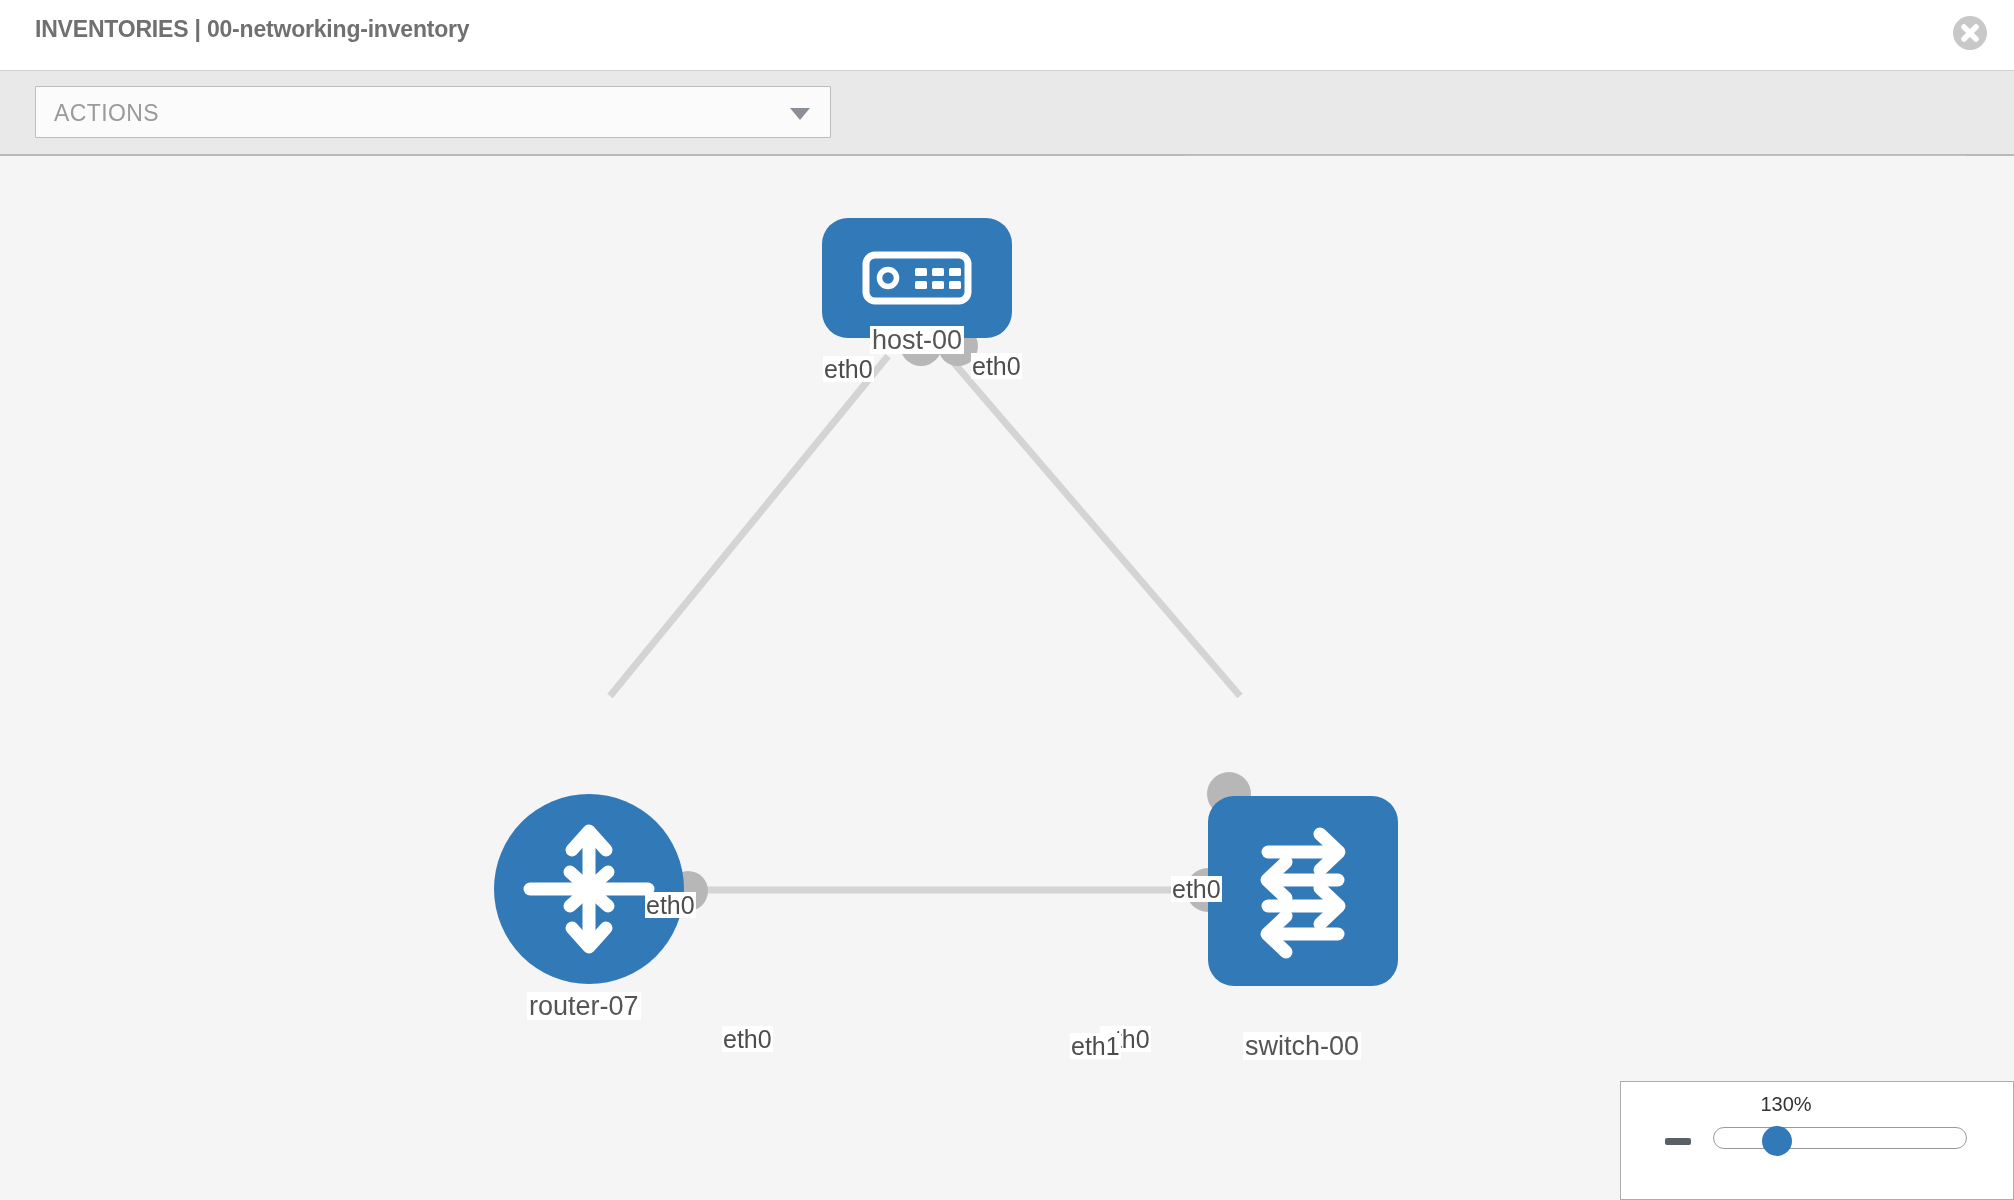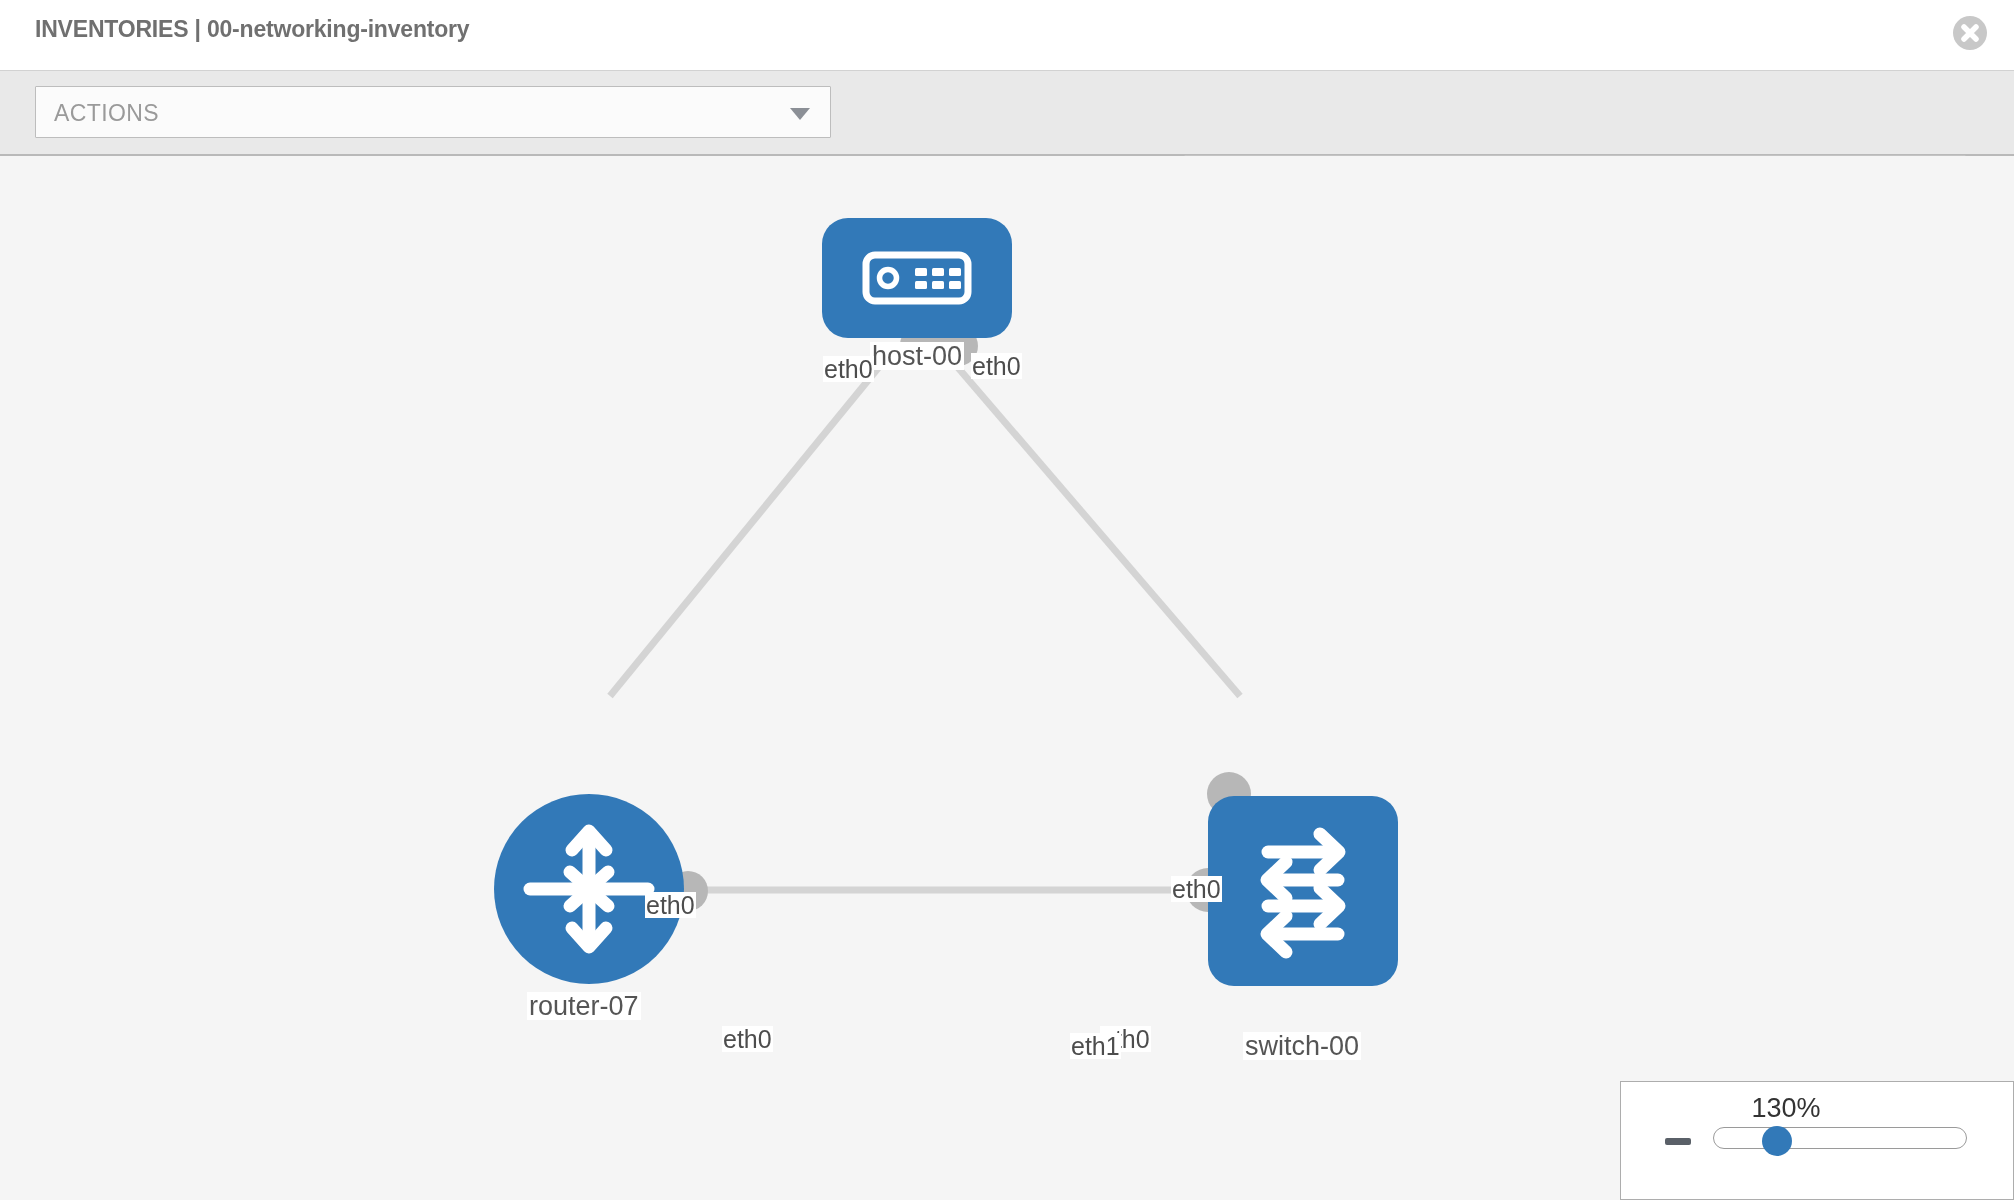--- a/index.html
+++ b/index.html
@@ -181,21 +181,21 @@
     background: #ffffff;
     border: 1px solid #adadad;
     box-sizing: border-box;
   }
   .zoom-pct {
     position: absolute;
     top: 11px;
     left: 0;
     width: 330px;
     text-align: center;
-    font-size: 27px;
+    font-size: 20px;
     color: #333333;
   }
   .zoom-minus {
     position: absolute;
     left: 44px;
     top: 56px;
     width: 26px;
     height: 7px;
     background: #5a6068;
     border-radius: 2px;
@@ -289,21 +289,21 @@
       <g fill="#ffffff">
         <rect x="93" y="50" width="12" height="8" rx="1.5"></rect>
         <rect x="110" y="50" width="12" height="8" rx="1.5"></rect>
         <rect x="127" y="50" width="12" height="8" rx="1.5"></rect>
         <rect x="93" y="63" width="12" height="8" rx="1.5"></rect>
         <rect x="110" y="63" width="12" height="8" rx="1.5"></rect>
         <rect x="127" y="63" width="12" height="8" rx="1.5"></rect>
       </g>
     </svg>
   </div>
-  <div class="node-label" style="left:870px; top:186px;">host-00</div>
+  <div class="node-label" style="left:870px; top:170px;">host-00</div>
   <div class="iface-label" style="left:823px; top:200px;">eth0</div>
   <div class="iface-label" style="left:971px; top:197px;">eth0</div>
 
   <div class="port" style="left:668px; top:715px; width:40px; height:40px;"></div>
   <div class="node node-shape-circle" style="left:494px; top:638px; width:190px; height:190px;">
     <svg width="190" height="190" viewBox="0 0 190 190">
       <g stroke="#ffffff" stroke-width="13" stroke-linecap="round" stroke-linejoin="round" fill="none">
 
         <path d="M95 96 L95 38"></path>
         <path d="M78 56 L95 37 L112 56"></path>

